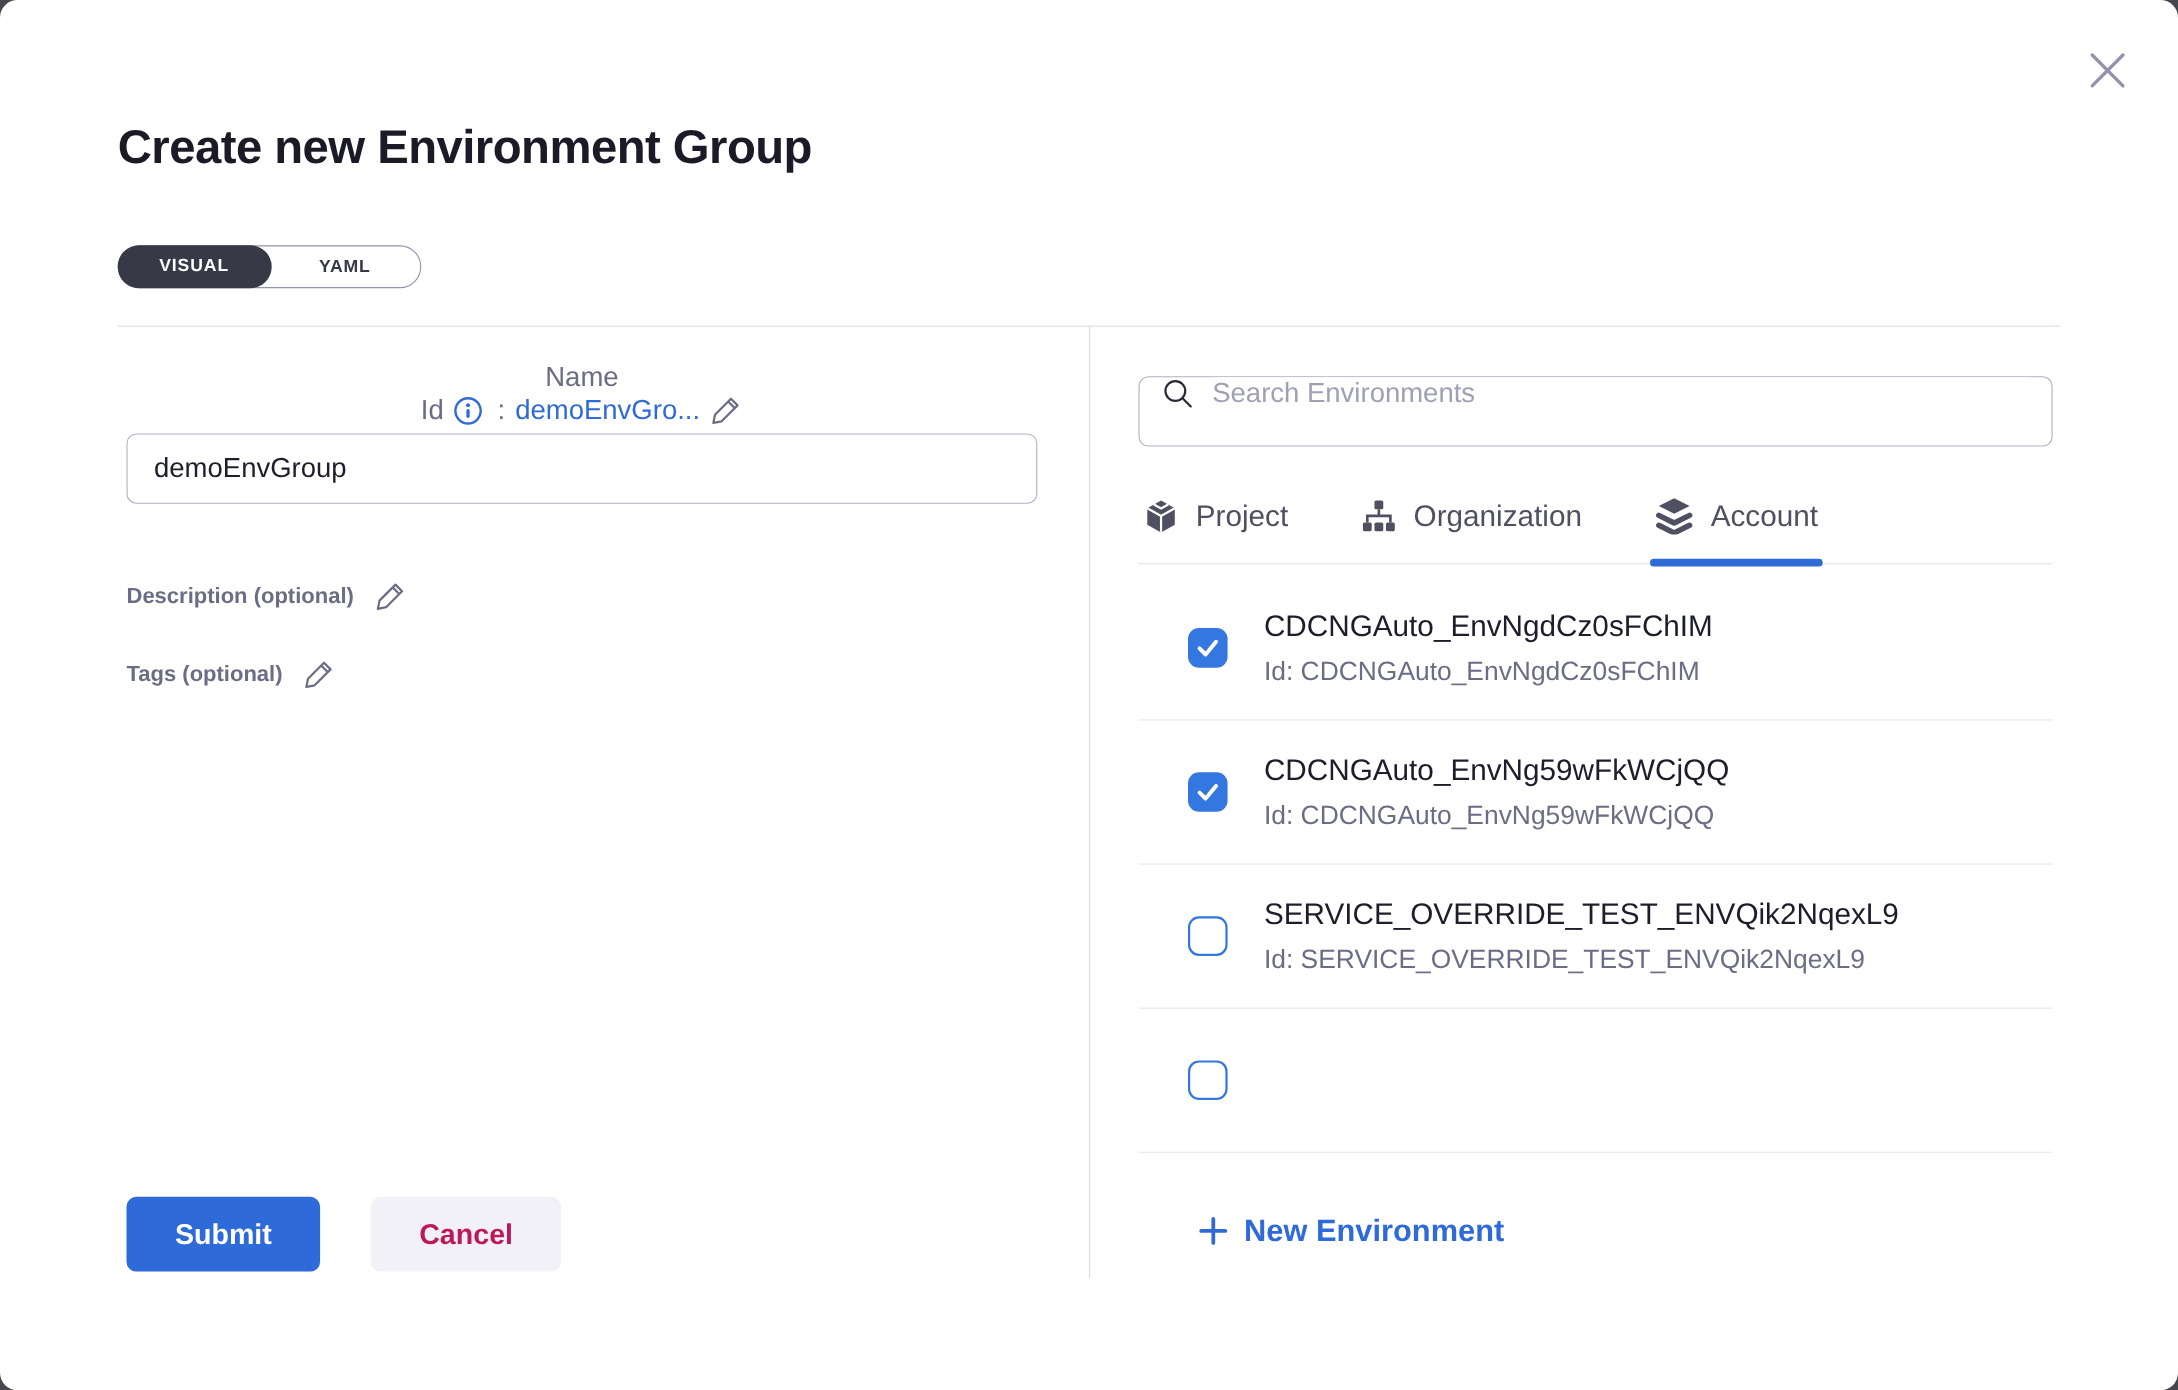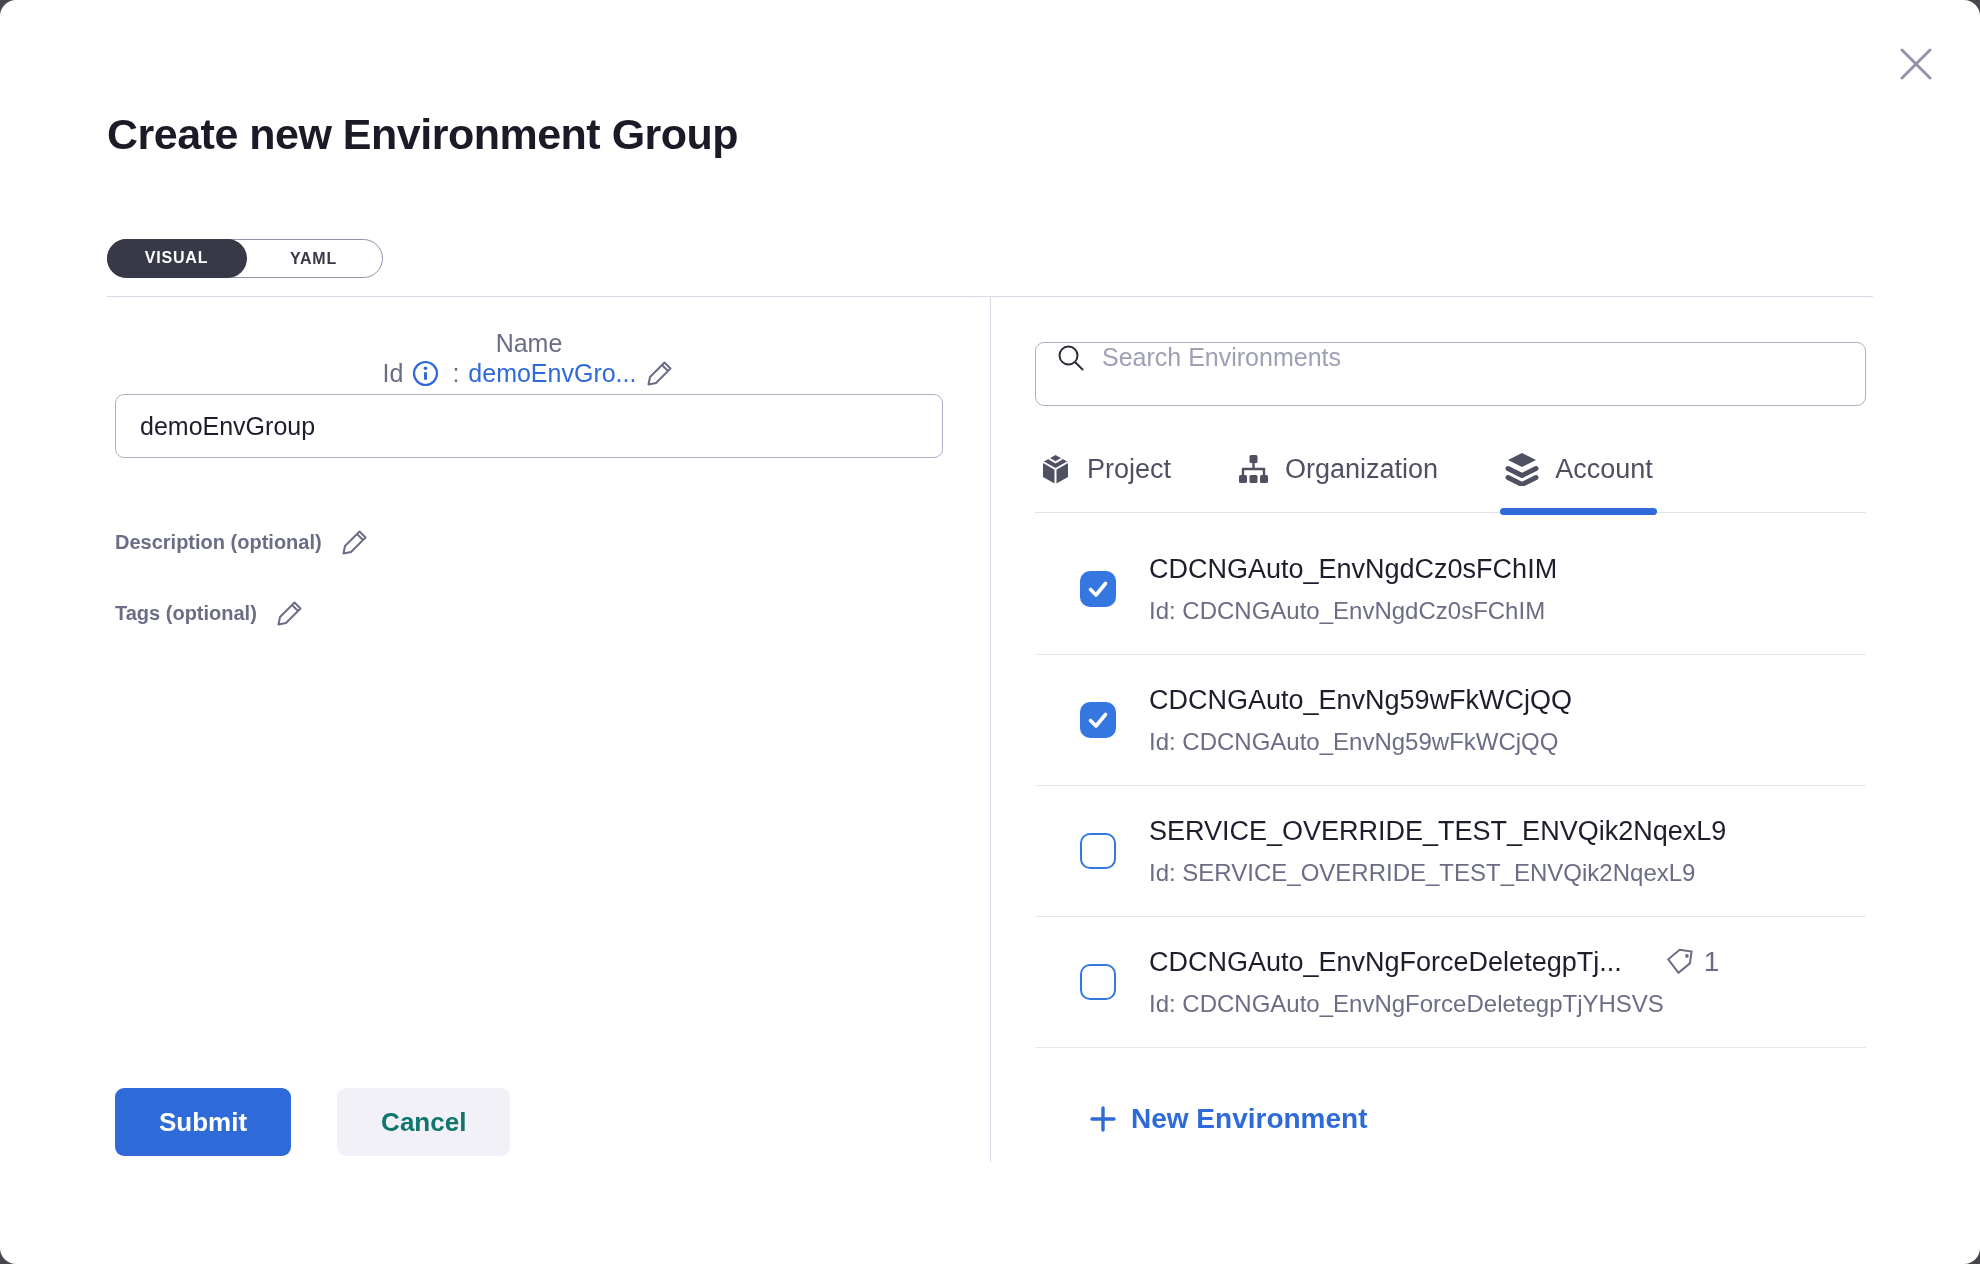--- a/index.html
+++ b/index.html
@@ -11,21 +11,21 @@
   
   .close-btn { position:absolute; top:42px; right:42px; width:44px; height:44px; cursor:pointer;
                display:flex; align-items:center; justify-content:center; }
 
   
   .page-title { position:absolute; left:107px; top:110px; font-size:43px; font-weight:bold;
                 color:#1b1b28; letter-spacing:-0.5px; }
 
   
   .toggle { position:absolute; left:107px; top:223px; height:39px; width:276px;
-            border:1.5px solid #9293ab; border-radius:20px; background:#fff; display:flex;margin-top:16px; }
+            border:1.5px solid #9293ab; border-radius:20px; background:#fff; display:flex; }
   .toggle-opt { flex:1; display:flex; align-items:center; justify-content:center;
                 font-size:16px; font-weight:bold; letter-spacing:0.8px; color:#383946;
                 border-radius:20px; cursor:pointer; }
   .toggle-opt.selected { background:#383946; color:#ffffff; margin:-1.5px; flex:none; width:140px; height:39px; }
 
   .top-divider { position:absolute; left:107px; right:107px; top:296px; height:1px; background:#d9dae6; }
   .v-divider { position:absolute; left:990px; top:297px; height:865px; width:1px; background:#d9dae6; }
 
   
   .name-row { position:absolute; left:115px; top:329px; width:828px; display:flex;
@@ -44,21 +44,21 @@
   .opt-row { position:absolute; left:115px; display:flex; align-items:center; gap:18px; }
   .opt-row.desc { top:527px; }
   .opt-row.tags { top:598px; }
   .opt-label { font-size:20px; font-weight:bold; color:#6b6d85; }
 
   
   .actions { position:absolute; left:115px; top:1088px; display:flex; gap:46px; }
   .btn { height:68px; border:none; border-radius:9px; font-size:26px; font-weight:bold;
          font-family:"Liberation Sans", sans-serif; cursor:pointer; padding:0 44px; }
   .btn.primary { background:#2f6bd8; color:#ffffff; }
-  .btn.secondary { background:#f1f1f7; color:#0f766e;padding-left:44px; }
+  .btn.secondary { background:#f1f1f7; color:#be185d;padding-left:44px; }
 
   
   .search-box { position:absolute; left:1035px; top:342px; width:831px; height:64px;
                 border:1px solid #b0b1c3; border-radius:9px; display:flex; align-items:flex-start;
                 padding:0 20px; gap:16px; background:#fff; }
   .search-input { border:none; outline:none; flex:1; font-size:25px; color:#1d1d2c;
                   font-family:"Liberation Sans", sans-serif; }
   .search-input::placeholder { color:#9ea0b5; }
 
   .tabs { position:absolute; left:1035px; top:436px; width:831px; height:77px;
@@ -246,35 +246,20 @@
           <span class="env-title">SERVICE_OVERRIDE_TEST_ENVQik2NqexL9</span>
         </span>
         <span class="env-id">Id: SERVICE_OVERRIDE_TEST_ENVQik2NqexL9</span>
       </span>
     </div>
 
     <div class="env-row">
       <span class="cb">
         
       </span>
-      <span class="env-text">
-        <span class="env-title-line">
-          <span class="env-title">CDCNGAuto_EnvNgForceDeletegpTj...</span>
-          <span class="tag-group">
-            <span class="icon-btn">
-              <svg width="32" height="32" viewBox="0 0 32 32">
-                <path d="M14 4 H26 V16 L16 27 L4 15 Z" transform="rotate(8 16 16)" fill="none" stroke="#6b6d85" stroke-width="2"></path>
-                <circle cx="22" cy="9" r="1.8" transform="rotate(8 16 16)" fill="#6b6d85"></circle>
-              </svg>
-            </span>
-            <span class="tag-count">1</span>
-          </span>
-        </span>
-        <span class="env-id">Id: CDCNGAuto_EnvNgForceDeletegpTjYHSVS</span>
-      </span>
     </div>
 
   </div>
 
   <div class="new-env">
     <span class="icon-btn">
       <svg width="28" height="28" viewBox="0 0 28 28">
         <line x1="14" y1="3" x2="14" y2="25" stroke="#2f6bd8" stroke-width="3.4" stroke-linecap="round"></line>
         <line x1="3" y1="14" x2="25" y2="14" stroke="#2f6bd8" stroke-width="3.4" stroke-linecap="round"></line>
       </svg>

